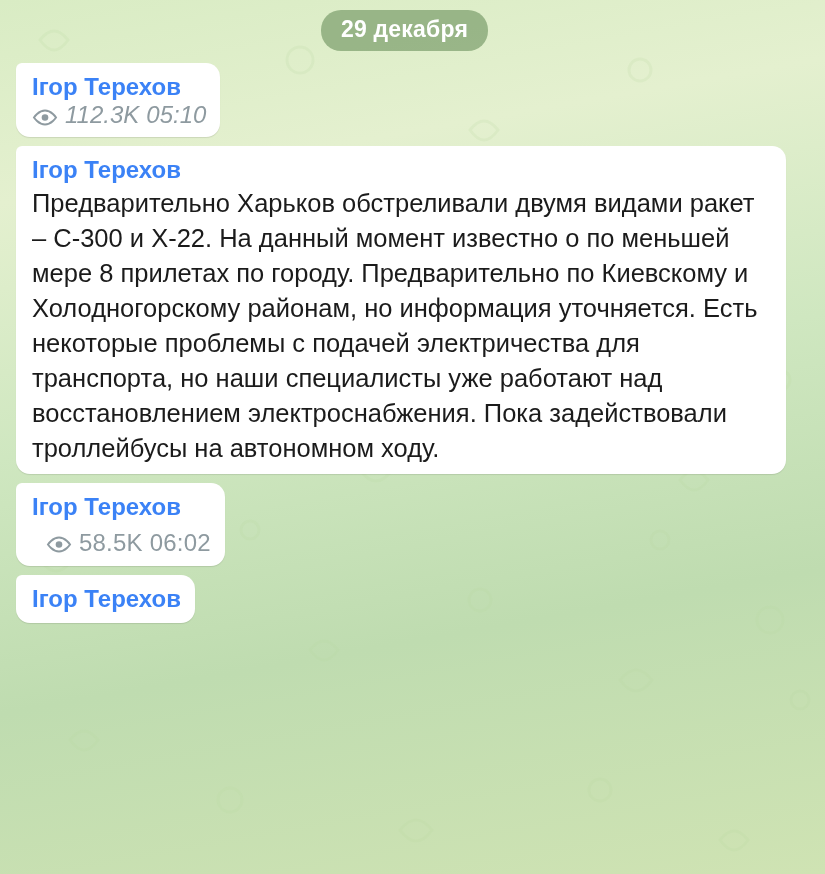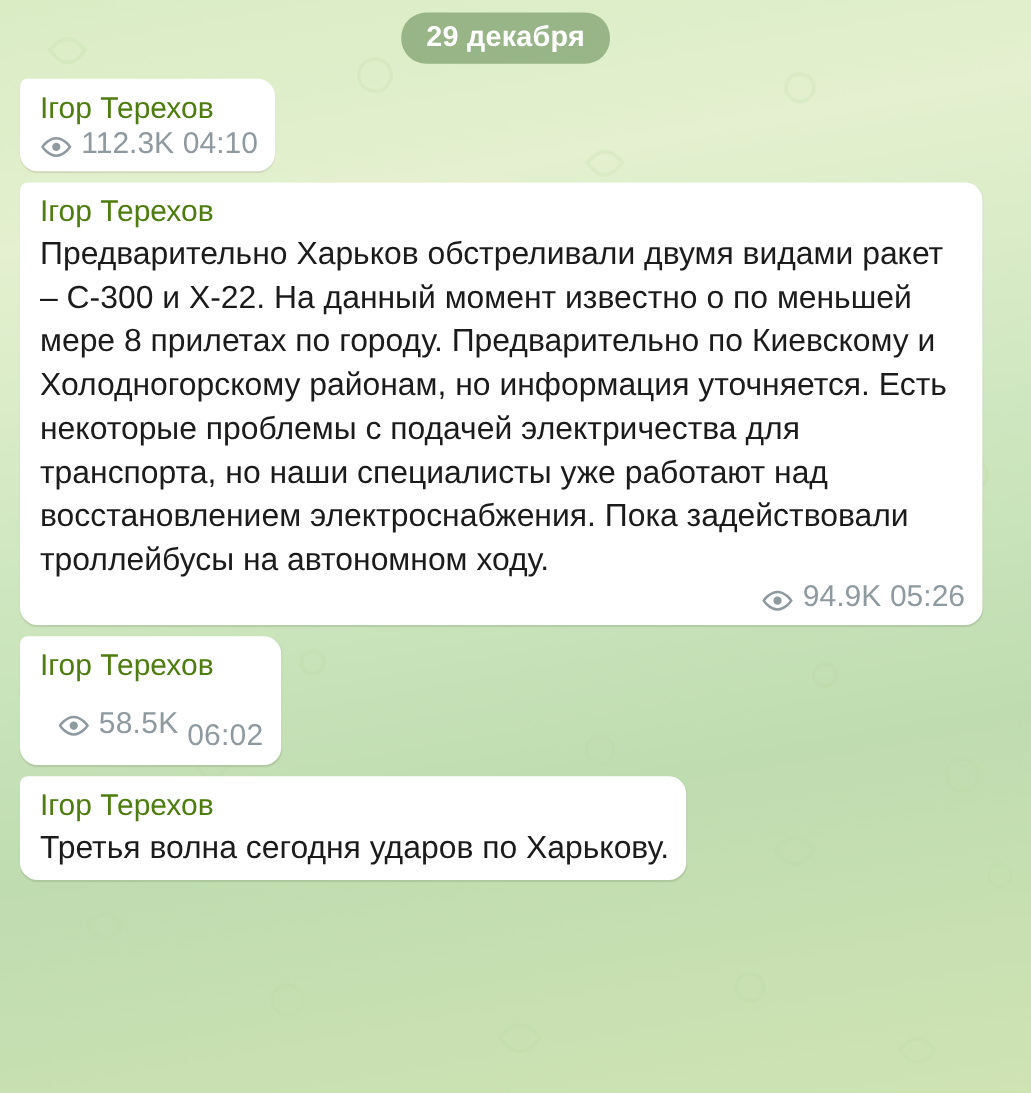--- a/index.html
+++ b/index.html
@@ -54,23 +54,23 @@
   .bubble {
     background: #ffffff;
     border-radius: 14px;
     border-top-left-radius: 6px;
     padding: 9px 14px 8px 16px;
     box-shadow: 0 1px 1px rgba(0,0,0,0.10);
     max-width: 735px;
     position: relative;
   }
   .author {
-    color: #4d7c0f;
+    color: #3b82f6;
     font-size: 24px;
-    font-weight: normal;
+    font-weight: bold;
     line-height: 30px;
     margin-bottom: 1px;
   }
   .text {
     color: #1b1b1b;
     font-size: 25.5px;
     line-height: 35px;
     white-space: pre-wrap;
   }
   .meta {
@@ -83,40 +83,40 @@
     margin-left: 14px;
     position: relative;
     top: 2px;
     justify-content: center;
   }
   .meta .views {
     letter-spacing: 0.2px;
   }
   .meta .time {
     letter-spacing: 0.2px;
-    margin-top: 20px;
   }
   .eye {
     display: inline-block;
     width: 26px;
     height: 17px;
     position: relative;
     top: 2px;
   }
   .meta-inline-wrap {
     display: block;
     text-align: right;
     margin-top: -2px;
   }
   .meta-float {
     display: inline-flex;
     align-items: center;
     gap: 7px;
     color: #8e9aa0;
     font-size: 24px;
+    font-style: italic;
   }
   .clear { clear: both; }
 </style>
 </head>
 <body>
 
 <div class="chat">
 
   <svg class="pattern" viewBox="0 0 825 874" preserveAspectRatio="none">
     <g fill="none" stroke="#b9d8a0" stroke-width="3" opacity="0.55">
@@ -163,41 +163,31 @@
   <div class="msg-row">
     <div class="bubble" style="max-width:718px;">
       <div class="author">Ігор Терехов</div>
       <div class="meta-inline-wrap">
         <span class="meta-float">
           <svg class="eye" viewBox="0 0 26 17">
             <path d="M13 1.5C6.5 1.5 2 8.5 2 8.5s4.5 7 11 7 11-7 11-7-4.5-7-11-7z" fill="none" stroke="#8e9aa0" stroke-width="2"></path>
             <circle cx="13" cy="8.5" r="3.3" fill="#8e9aa0"></circle>
           </svg>
           <span class="views">112.3K</span>
-          <span class="time">04:10</span>
+          <span class="time">05:10</span>
         </span>
       </div>
       <div class="clear"></div>
     </div>
   </div>
 
   <div class="msg-row">
     <div class="bubble" style="max-width:740px;">
       <div class="author">Ігор Терехов</div>
       <div class="text">Предварительно Харьков обстреливали двумя видами ракет – С-300 и Х-22. На данный момент известно о по меньшей мере 8 прилетах по городу. Предварительно по Киевскому и Холодногорскому районам, но информация уточняется. Есть некоторые проблемы с подачей электричества для транспорта, но наши специалисты уже работают над восстановлением электроснабжения. Пока задействовали троллейбусы на автономном ходу.</div>
-      <div class="meta-inline-wrap">
-        <span class="meta-float">
-          <svg class="eye" viewBox="0 0 26 17">
-            <path d="M13 1.5C6.5 1.5 2 8.5 2 8.5s4.5 7 11 7 11-7 11-7-4.5-7-11-7z" fill="none" stroke="#8e9aa0" stroke-width="2"></path>
-            <circle cx="13" cy="8.5" r="3.3" fill="#8e9aa0"></circle>
-          </svg>
-          <span class="views">94.9K</span>
-          <span class="time">05:26</span>
-        </span>
-      </div>
       <div class="clear"></div>
     </div>
   </div>
 
   <div class="msg-row">
     <div class="bubble" style="max-width:745px;">
       <div class="author">Ігор Терехов</div>
       <div class="text"><span class="meta">
           <svg class="eye" viewBox="0 0 26 17">
             <path d="M13 1.5C6.5 1.5 2 8.5 2 8.5s4.5 7 11 7 11-7 11-7-4.5-7-11-7z" fill="none" stroke="#8e9aa0" stroke-width="2"></path>
@@ -206,18 +196,18 @@
           <span class="views">58.5K</span>
           <span class="time">06:02</span>
         </span></div>
       <div class="clear"></div>
     </div>
   </div>
 
   <div class="msg-row">
     <div class="bubble" style="max-width:745px;">
       <div class="author">Ігор Терехов</div>
-      <div class="text"><span>Третья волна сегодня ударов по Харькову.</span></div>
+      <div class="text"></div>
       <div class="clear"></div>
     </div>
   </div>
 
 </div>
 
 </body></html>

